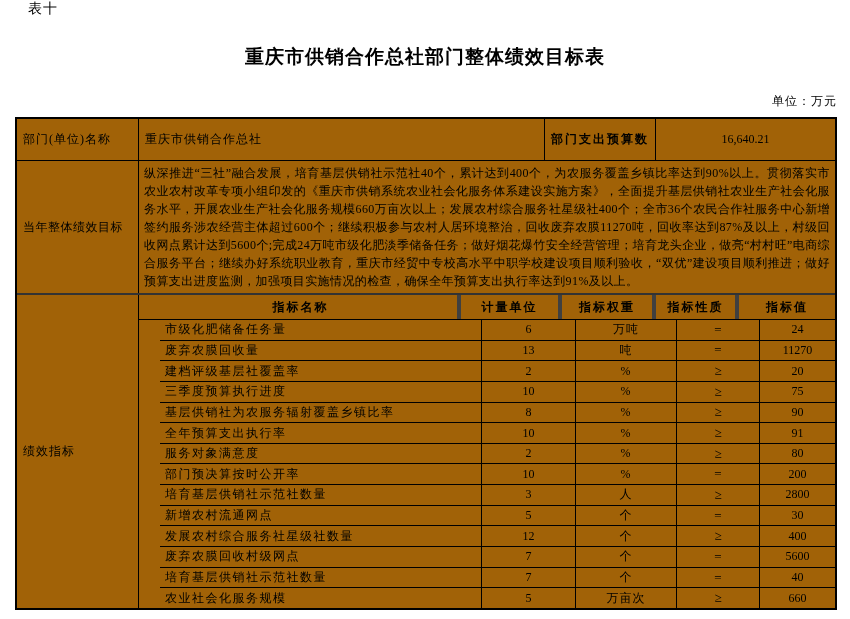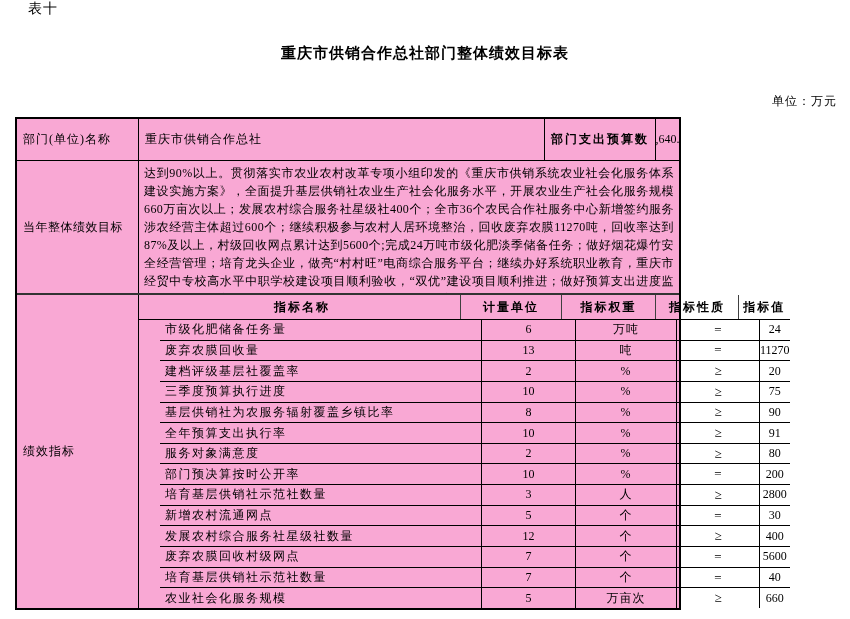--- a/index.html
+++ b/index.html
@@ -12,32 +12,32 @@
     overflow: hidden;
   }
   .tag {
     position: absolute; left: 28px; top: 0;
     font-size: 14px; letter-spacing: 1px; font-family: Liberation Mono, monospace;
   }
   .title {
     position: absolute; left: 0; top: 44px; width: 100%;
     text-align: center;
     font-family: Liberation Serif, serif;
-    font-weight: bold; font-size: 15px; letter-spacing: 1px;
+    font-weight: bold; font-size: 19px; letter-spacing: 1px;
   }
   .unit-note {
     position: absolute; right: 13px; top: 93px;
     font-size: 12px; letter-spacing: 1px;
   }
   .main-table {
     position: absolute; left: 15px; top: 117px;
-    width: 666px; height: 493px;
+    width: 822px; height: 493px;
     border: 2px solid #000;
     display: flex; flex-direction: column;
-    background: #f9a8d4;
+    background: #a16207;
   }
   .trow { display: flex; flex-direction: row; }
   .cell {
     border-right: 1px solid #000;
     display: flex; align-items: center;
     font-size: 12px;
     overflow: hidden;
   }
   .cell:last-child { border-right: none; }
   .row-1 { height: 42px; border-bottom: 1px solid #000; flex: none; }
@@ -65,21 +65,21 @@
   }
   .nested {
     flex: 1; display: flex; flex-direction: column;
   }
   .nested .hrow {
     height: 25px; flex: none;
     border-bottom: 1px solid #000;
     display: flex;
   }
   .nested .hcell {
-    border-right: 1px solid #404040;
+    border-right: 4px solid #404040;
     display: flex; align-items: center; justify-content: center;
     font-weight: bold; font-size: 12px; letter-spacing: 2px;
   }
   .nested .hcell:last-child { border-right: none; }
   .rows-wrap { flex: 1; display: flex; flex-direction: column; margin-left: 21px; }
   .irow { flex: 1; display: flex; border-bottom: 1px solid #000; }
   .irow:last-child { border-bottom: none; }
   .icell {
     border-right: 1px solid #000;
     display: flex; align-items: center; justify-content: center;

